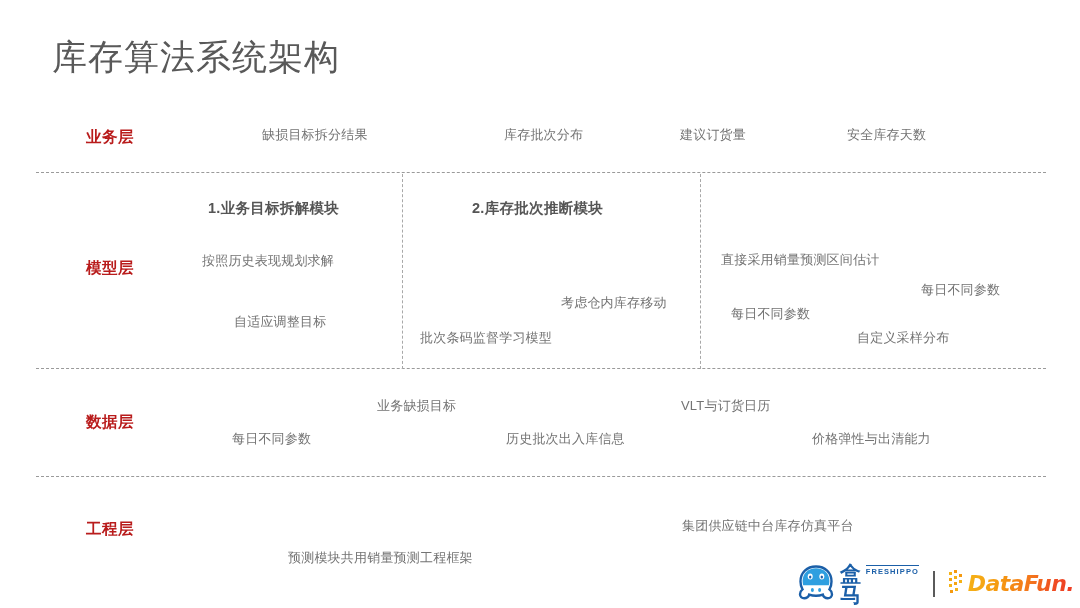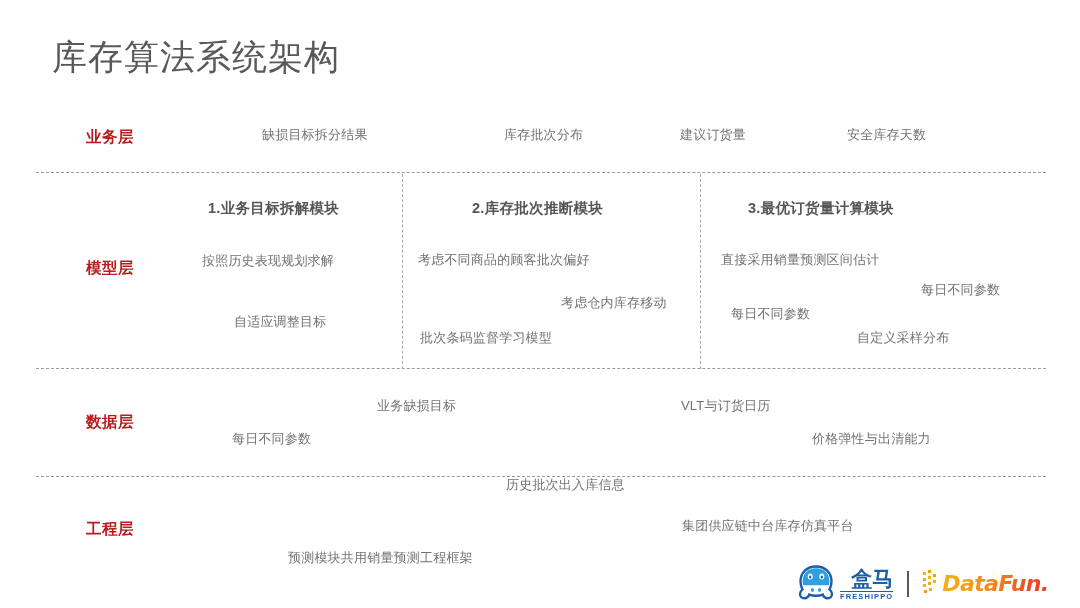--- a/index.html
+++ b/index.html
@@ -83,22 +83,22 @@
     display: flex;
     align-items: center;
   }
   #hema-logo {
     display: flex;
     align-items: center;
     gap: 4px;
   }
   #hema-wordmark {
     display: flex;
-    flex-direction: column;
-    align-items: flex-end;
+    flex-direction: row;
+    align-items: flex-start;
     line-height: 1;
   }
   #hema-cn {
     font-size: 21px;
     font-weight: bold;
     color: #1b5fa8;
     letter-spacing: 0px;
   }
   #hema-en {
     font-size: 7.5px;
@@ -152,35 +152,33 @@
   <div class="item" style="left:680px; top:126px;">建议订货量</div>
   <div class="item" style="left:847px; top:126px;">安全库存天数</div>
 
   <div class="layer-label" style="top:258px;">模型层</div>
 
   <div class="module-head" style="left:208px; top:199px;"><span class="num">1.</span><span>业务目标拆解模块</span></div>
   <div class="item" style="left:202px; top:252px;">按照历史表现规划求解</div>
   <div class="item" style="left:234px; top:313px;">自适应调整目标</div>
 
   <div class="module-head" style="left:472px; top:199px;"><span class="num">2.</span><span>库存批次推断模块</span></div>
-  <div class="item" style="left:418px; top:251px;">考虑不同商品的顾客批次偏好</div>
   <div class="item" style="left:561px; top:294px;">考虑仓内库存移动</div>
   <div class="item" style="left:420px; top:329px;">批次条码监督学习模型</div>
 
-  <div class="module-head" style="left:748px; top:199px;"><span class="num">3.</span><span>最优订货量计算模块</span></div>
   <div class="item" style="left:721px; top:251px;">直接采用销量预测区间估计</div>
   <div class="item" style="left:921px; top:281px;">每日不同参数</div>
   <div class="item" style="left:731px; top:305px;">每日不同参数</div>
   <div class="item" style="left:857px; top:329px;">自定义采样分布</div>
 
   <div class="layer-label" style="top:412px;">数据层</div>
   <div class="item" style="left:377px; top:397px;">业务缺损目标</div>
   <div class="item" style="left:681px; top:397px;">VLT与订货日历</div>
   <div class="item" style="left:232px; top:430px;">每日不同参数</div>
-  <div class="item" style="left:506px; top:430px;margin-top:46px;">历史批次出入库信息</div>
+  <div class="item" style="left:506px; top:430px;">历史批次出入库信息</div>
   <div class="item" style="left:812px; top:430px;font-family:Liberation Serif, serif;">价格弹性与出清能力</div>
 
   <div class="layer-label" style="top:519px;">工程层</div>
   <div class="item" style="left:288px; top:517px;margin-top:32px;">预测模块共用销量预测工程框架</div>
   <div class="item" style="left:682px; top:517px;">集团供应链中台库存仿真平台</div>
 
   <div id="footer-logos">
 
     <div id="hema-logo">
       <span>

